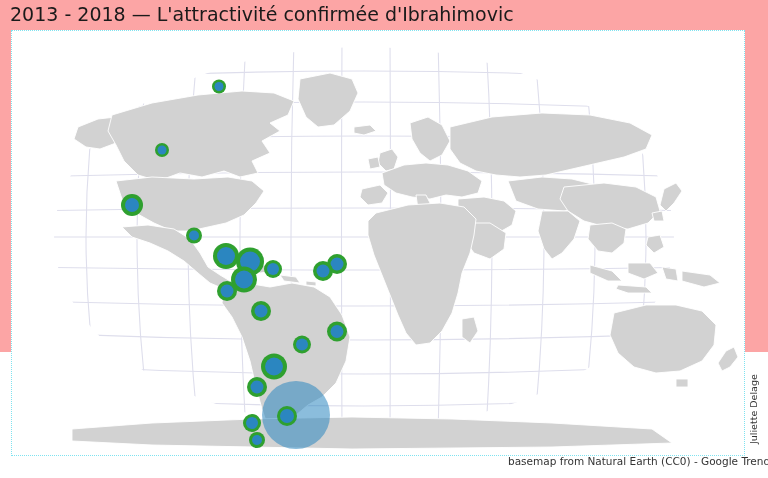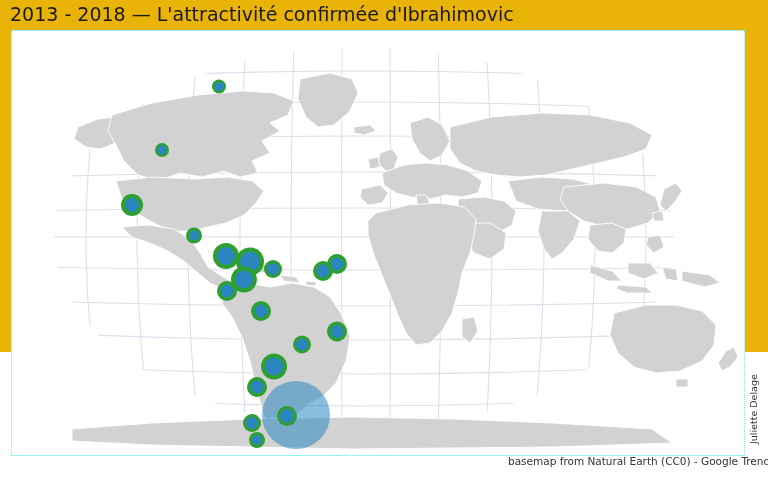--- a/index.html
+++ b/index.html
@@ -5,21 +5,21 @@
   * { margin:0; padding:0; box-sizing:border-box; }
   html,body {
     width:768px; height:478px;
     background:#ffffff;
     font-family:"DejaVu Sans", sans-serif;
     overflow:hidden;
   }
   #page {
     position:relative;
     width:768px; height:352px;
-    background:#eab308;
+    background:#fca5a5;
     text-decoration:underline;
   }
   #title {
     position:absolute;
     left:10px; top:1px;
     font-size:19px;
     line-height:26px;
     color:#1a1a1a;
     font-family:"DejaVu Sans", sans-serif;
     white-space:nowrap;

